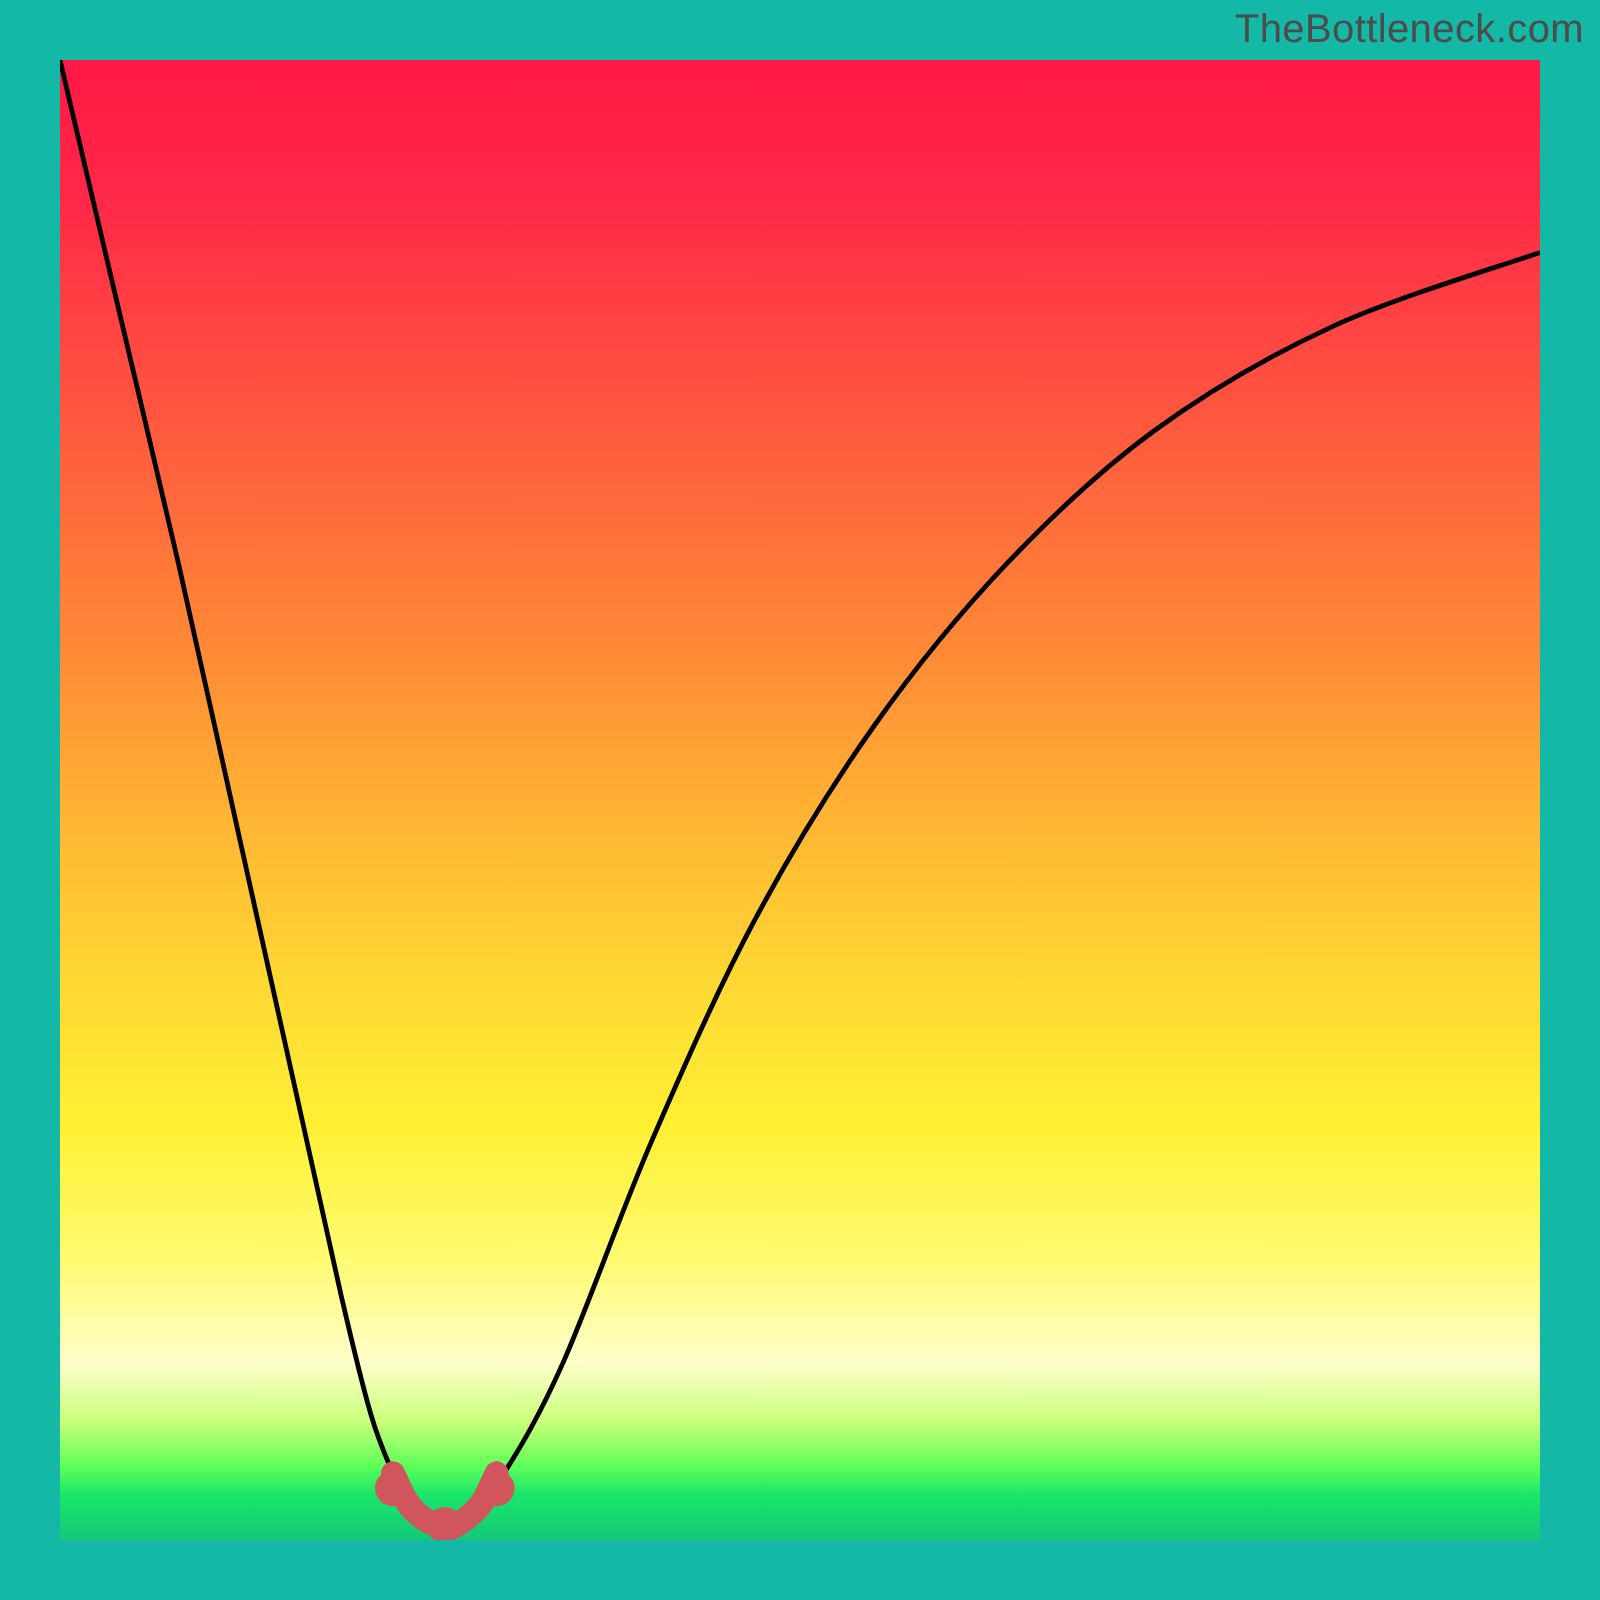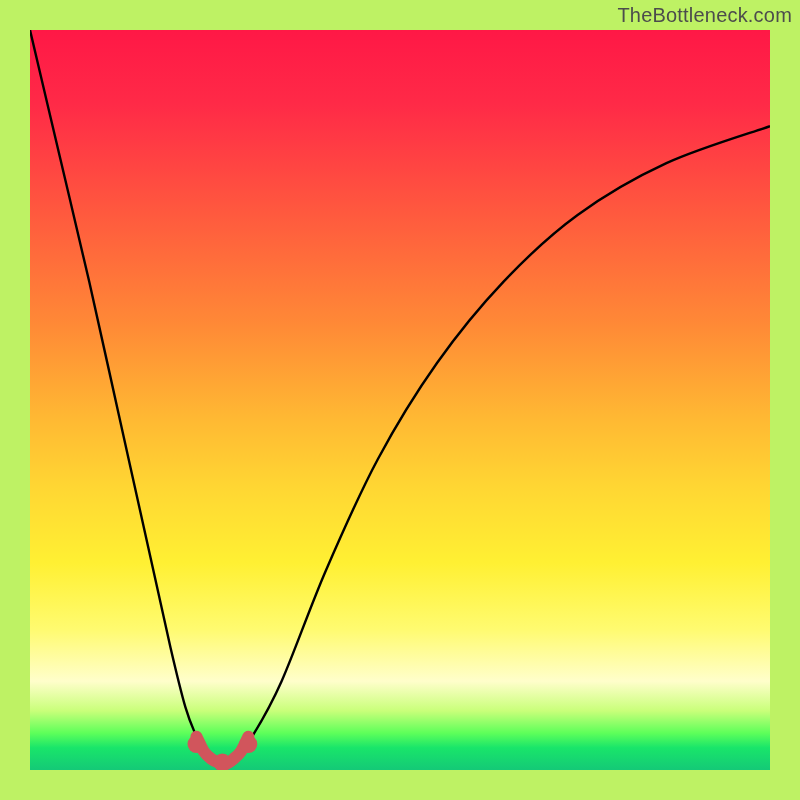--- a/index.html
+++ b/index.html
@@ -8,21 +8,21 @@
     width: 800px;
     height: 800px;
     background: #000;
     overflow: hidden;
     font-family: Arial, Helvetica, sans-serif;
   }
   .frame {
     position: relative;
     width: 800px;
     height: 800px;
-    background: #bef264;
+    background: #14b8a6;
   }
   .plot-area {
     position: absolute;
     left: 30px;
     top: 30px;
     width: 740px;
     height: 740px;
     
     background: linear-gradient(
       to bottom,

